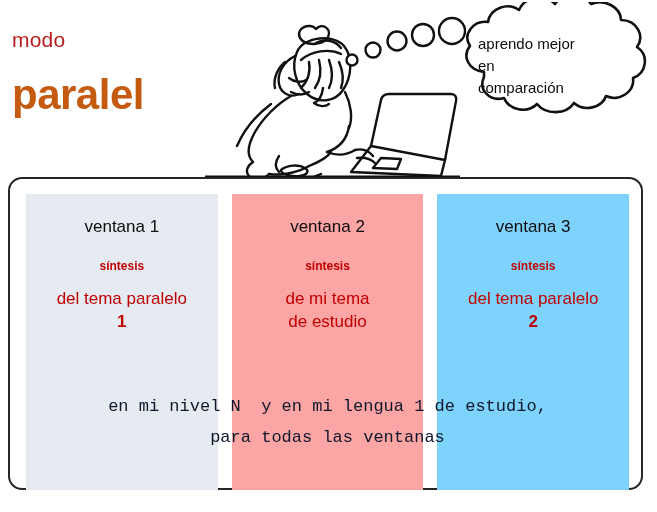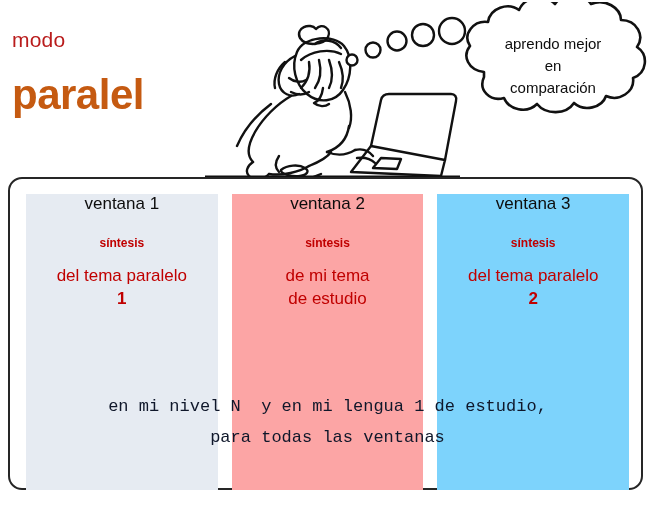--- a/index.html
+++ b/index.html
@@ -63,21 +63,20 @@
     left: 448px;
     top: 2px;
     width: 209px;
     height: 136px;
   }
   #bubble-text {
     position: absolute;
     left: 478px;
     top: 33px;
     width: 150px;
-    text-align: center;
     font-size: 15px;
     color: #0d0d0d;
     line-height: 1.48;
   }
   #bubble-text div { white-space: nowrap; }
 
   
   #panel {
     position: absolute;
     left: 8px;
@@ -103,20 +102,21 @@
     width: 198px;
     height: 296px;
     position: relative;
   }
   .col-inner {
     position: absolute;
     left: 0;
     top: 0;
     width: 100%;
     text-align: center;
+    padding-top: 23px;
   }
   .ventana-label {
     font-size: 17px;
     color: #0d0d0d;
     line-height: 1.2;
   }
   .sintesis {
     font-size: 12px;
     font-weight: bold;
     color: #c00000;

